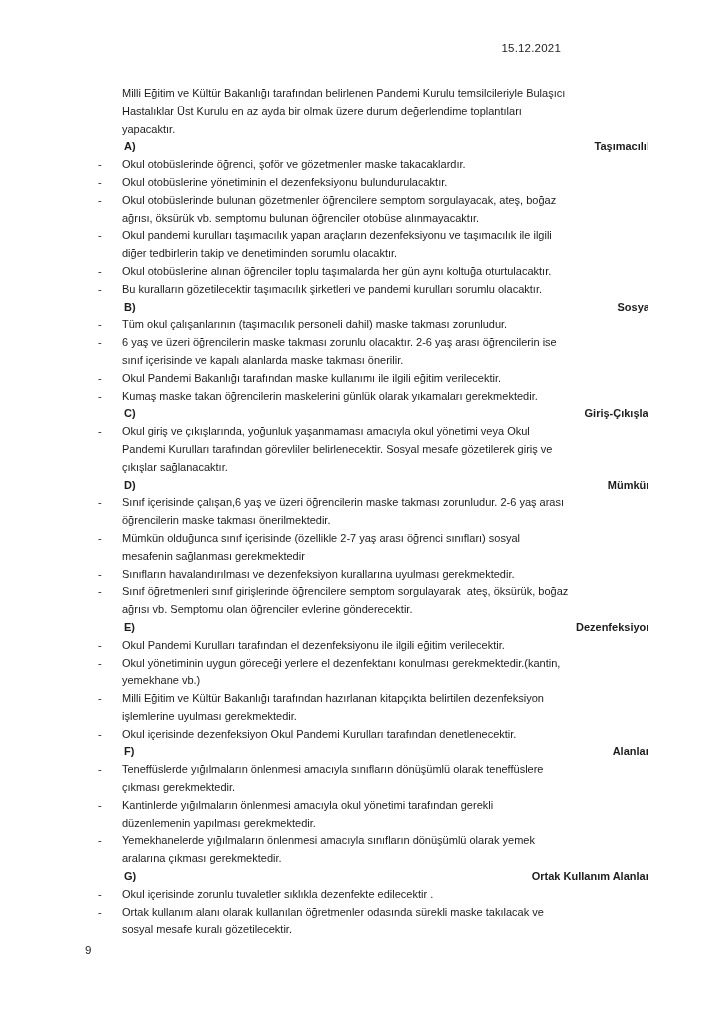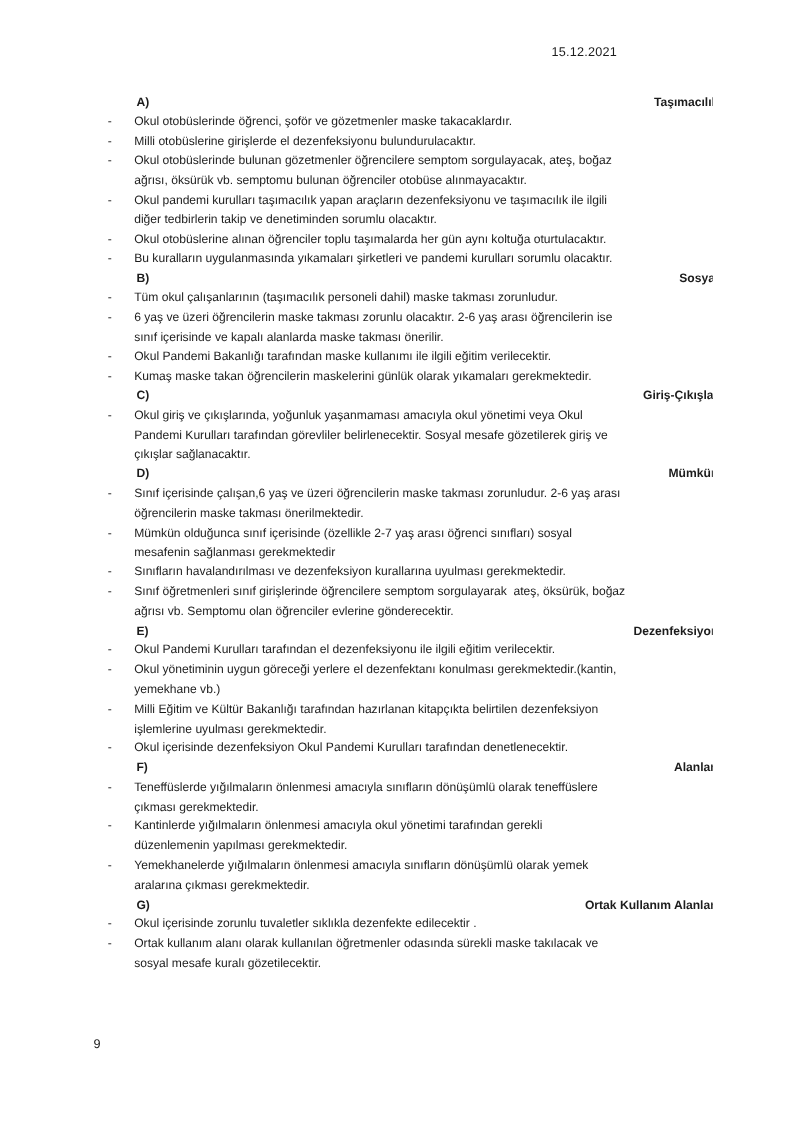--- a/index.html
+++ b/index.html
@@ -69,50 +69,53 @@
     font-size: 11.5px;
   }
 </style>
 </head>
 <body>
 
 <div class="page">
   <div class="doc-date">15.12.2021</div>
 
   <div class="content">
+    <p class="intro">Milli Eğitim ve Kültür Bakanlığı tarafından belirlenen Pandemi Kurulu temsilcileriyle Bulaşıcı
+Hastalıklar Üst Kurulu en az ayda bir olmak üzere durum değerlendime toplantıları
+yapacaktır.</p>
     <div id="sections">
         <div class="section-heading">
           <span class="h-label">A)</span>
           <span class="h-title">Taşımacılık</span>
         </div>
         <div class="item">
           <span class="dash">-</span>
           <span class="item-text">Okul otobüslerinde öğrenci, şoför ve gözetmenler maske takacaklardır.</span>
         </div>
         <div class="item">
           <span class="dash">-</span>
-          <span class="item-text">Milli otobüslerine girişlerde el dezenfeksiyonu bulundurulacaktır.</span>
+          <span class="item-text">Okul otobüslerine yönetiminin el dezenfeksiyonu bulundurulacaktır.</span>
         </div>
         <div class="item">
           <span class="dash">-</span>
           <span class="item-text">Okul otobüslerinde bulunan gözetmenler öğrencilere semptom sorgulayacak, ateş, boğaz
 ağrısı, öksürük vb. semptomu bulunan öğrenciler otobüse alınmayacaktır.</span>
         </div>
         <div class="item">
           <span class="dash">-</span>
           <span class="item-text">Okul pandemi kurulları taşımacılık yapan araçların dezenfeksiyonu ve taşımacılık ile ilgili
 diğer tedbirlerin takip ve denetiminden sorumlu olacaktır.</span>
         </div>
         <div class="item">
           <span class="dash">-</span>
           <span class="item-text">Okul otobüslerine alınan öğrenciler toplu taşımalarda her gün aynı koltuğa oturtulacaktır.</span>
         </div>
         <div class="item">
           <span class="dash">-</span>
-          <span class="item-text">Bu kuralların uygulanmasında yıkamaları şirketleri ve pandemi kurulları sorumlu olacaktır.</span>
+          <span class="item-text">Bu kuralların gözetilecektir taşımacılık şirketleri ve pandemi kurulları sorumlu olacaktır.</span>
         </div>
         <div class="section-heading">
           <span class="h-label">B)</span>
           <span class="h-title">Sosyal</span>
         </div>
         <div class="item">
           <span class="dash">-</span>
           <span class="item-text">Tüm okul çalışanlarının (taşımacılık personeli dahil) maske takması zorunludur.</span>
         </div>
         <div class="item">

